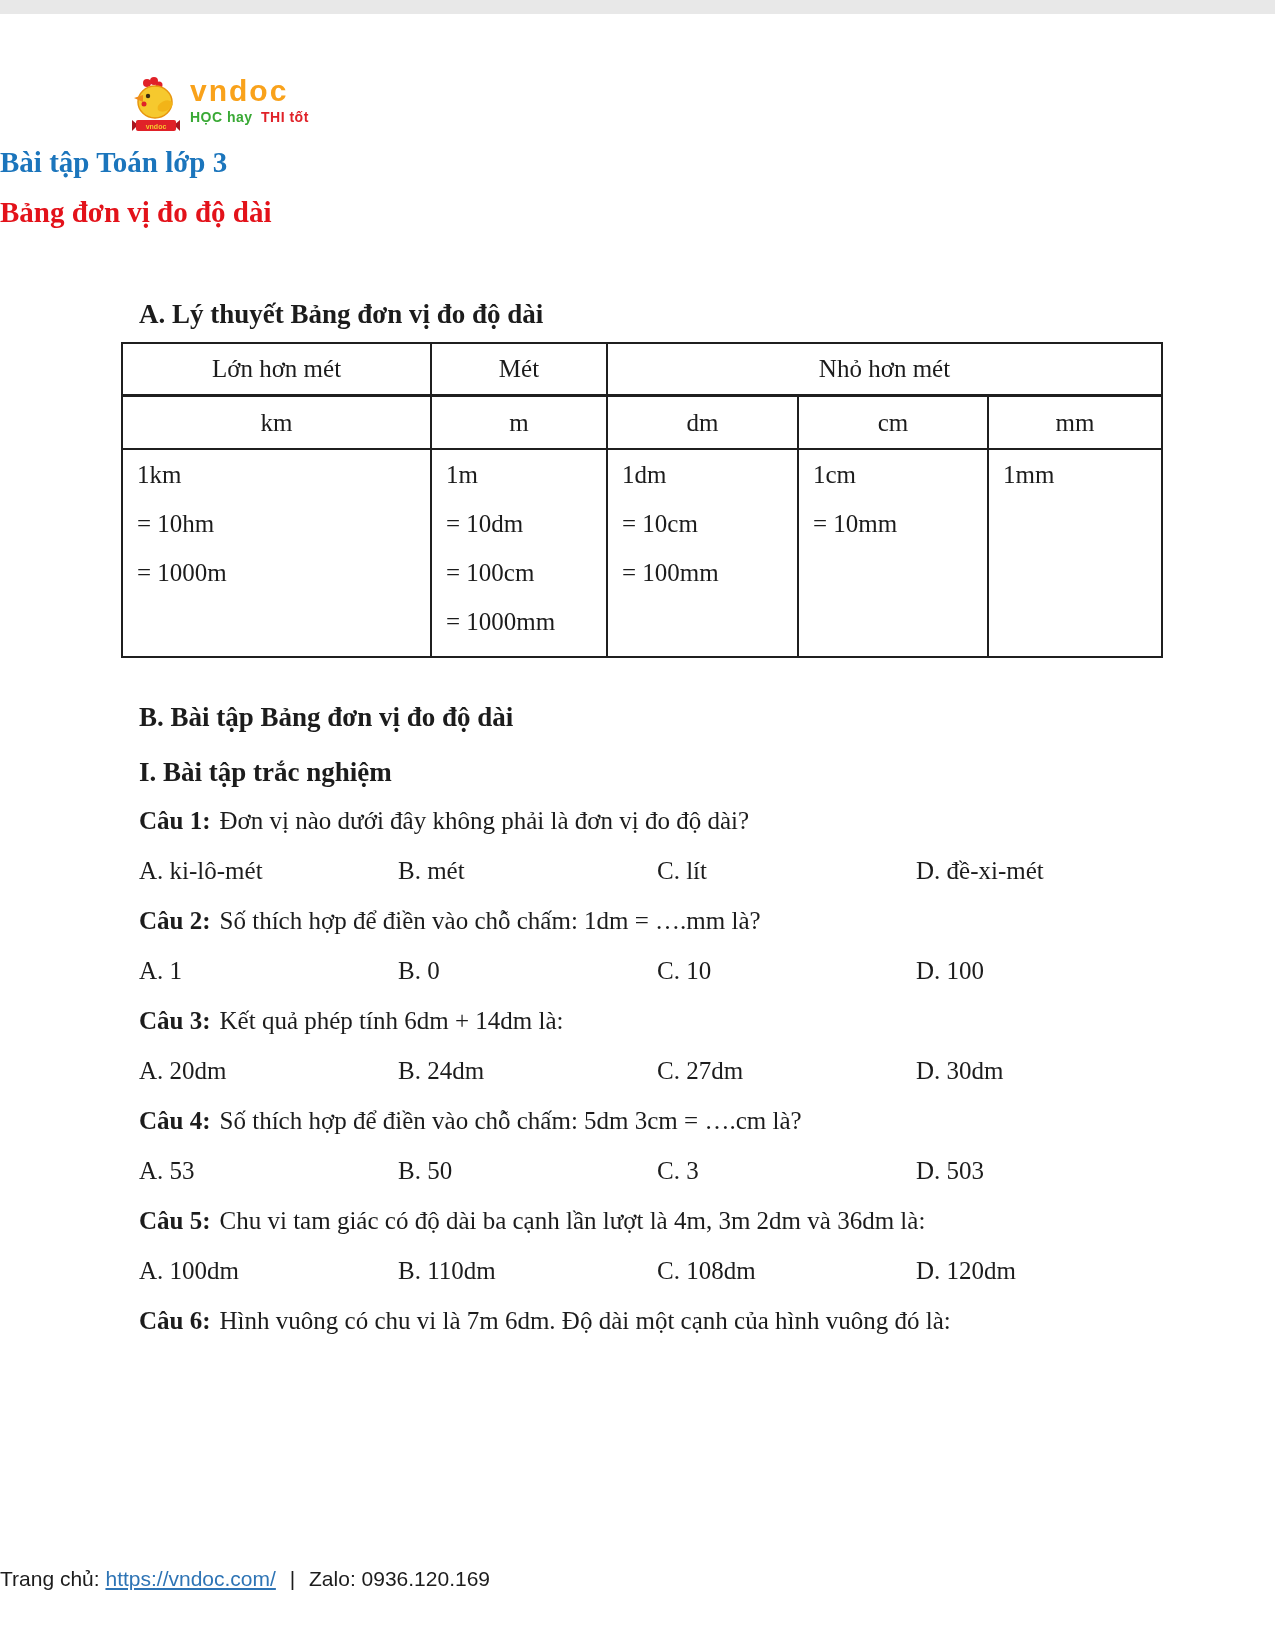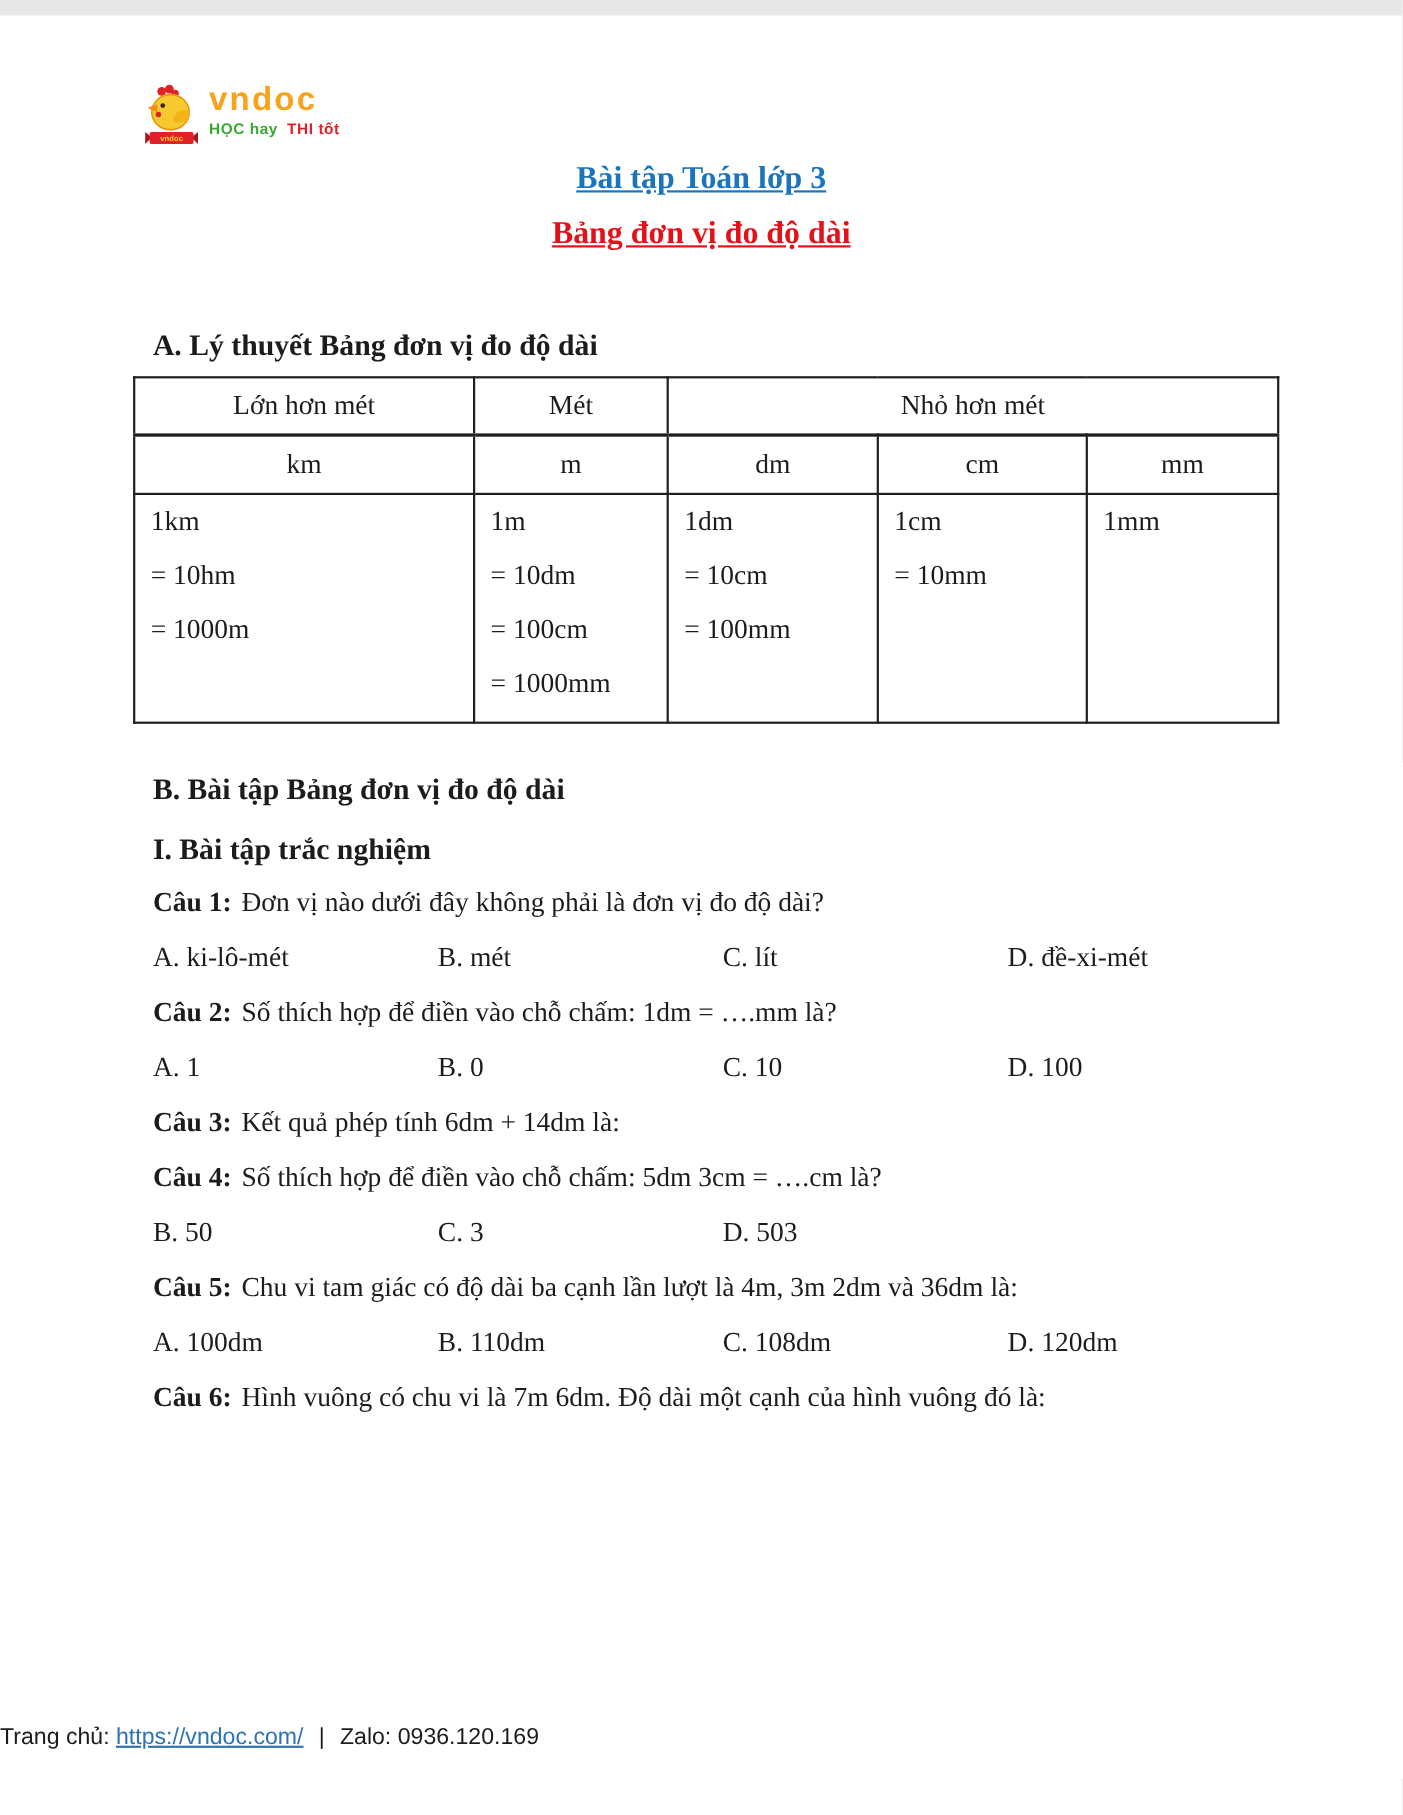--- a/index.html
+++ b/index.html
@@ -29,21 +29,21 @@
     line-height: 30px;
     letter-spacing: 2px;
   }
   .logo-tagline { font-size: 14px; font-weight: bold; line-height: 16px; margin-top: 3px; letter-spacing: 0.5px; }
   .logo-tagline .tg-green { color: var(--logo-green, #39a935); }
   .logo-tagline .tg-red { color: var(--logo-red, #e02128); margin-left: 4px; }
 
   
   .title1, .title2 {
     position: absolute; left: 0; width: 100%;
-    text-align: center; font-weight: bold; font-size: 29px; line-height: 36px; text-decoration: underline;
+    text-align: left; font-weight: bold; font-size: 29px; line-height: 36px;
   }
   .title1 { top: 130px; color: var(--title-blue, #1b75bc); }
   .title2 { top: 180px; color: var(--title-red, #e3121a); }
 
   
   .heading { position: absolute; left: 139px; font-weight: bold; font-size: 27px; line-height: 34px; }
   .heading-a { top: 283px; }
   .heading-b { top: 686px; }
   .heading-i { top: 741px; }
 
@@ -187,25 +187,32 @@
     <div class="opt-row">
       <span>A. 1</span>
       <span>B. 0</span>
       <span>C. 10</span>
       <span>D. 100</span>
     </div>
 
     <div class="q-line">
       <span class="q-label">Câu 3:</span><span>Kết quả phép tính 6dm + 14dm là:</span>
     </div>
+    <div class="opt-row">
+      <span>A. 20dm</span>
+      <span>B. 24dm</span>
+      <span>C. 27dm</span>
+      <span>D. 30dm</span>
+    </div>
 
     <div class="q-line">
       <span class="q-label">Câu 4:</span><span>Số thích hợp để điền vào chỗ chấm: 5dm 3cm = ….cm là?</span>
     </div>
     <div class="opt-row">
+      <span>A. 53</span>
       <span>B. 50</span>
       <span>C. 3</span>
       <span>D. 503</span>
     </div>
 
     <div class="q-line">
       <span class="q-label">Câu 5:</span><span>Chu vi tam giác có độ dài ba cạnh lần lượt là 4m, 3m 2dm và 36dm là:</span>
     </div>
     <div class="opt-row">
       <span>A. 100dm</span>

